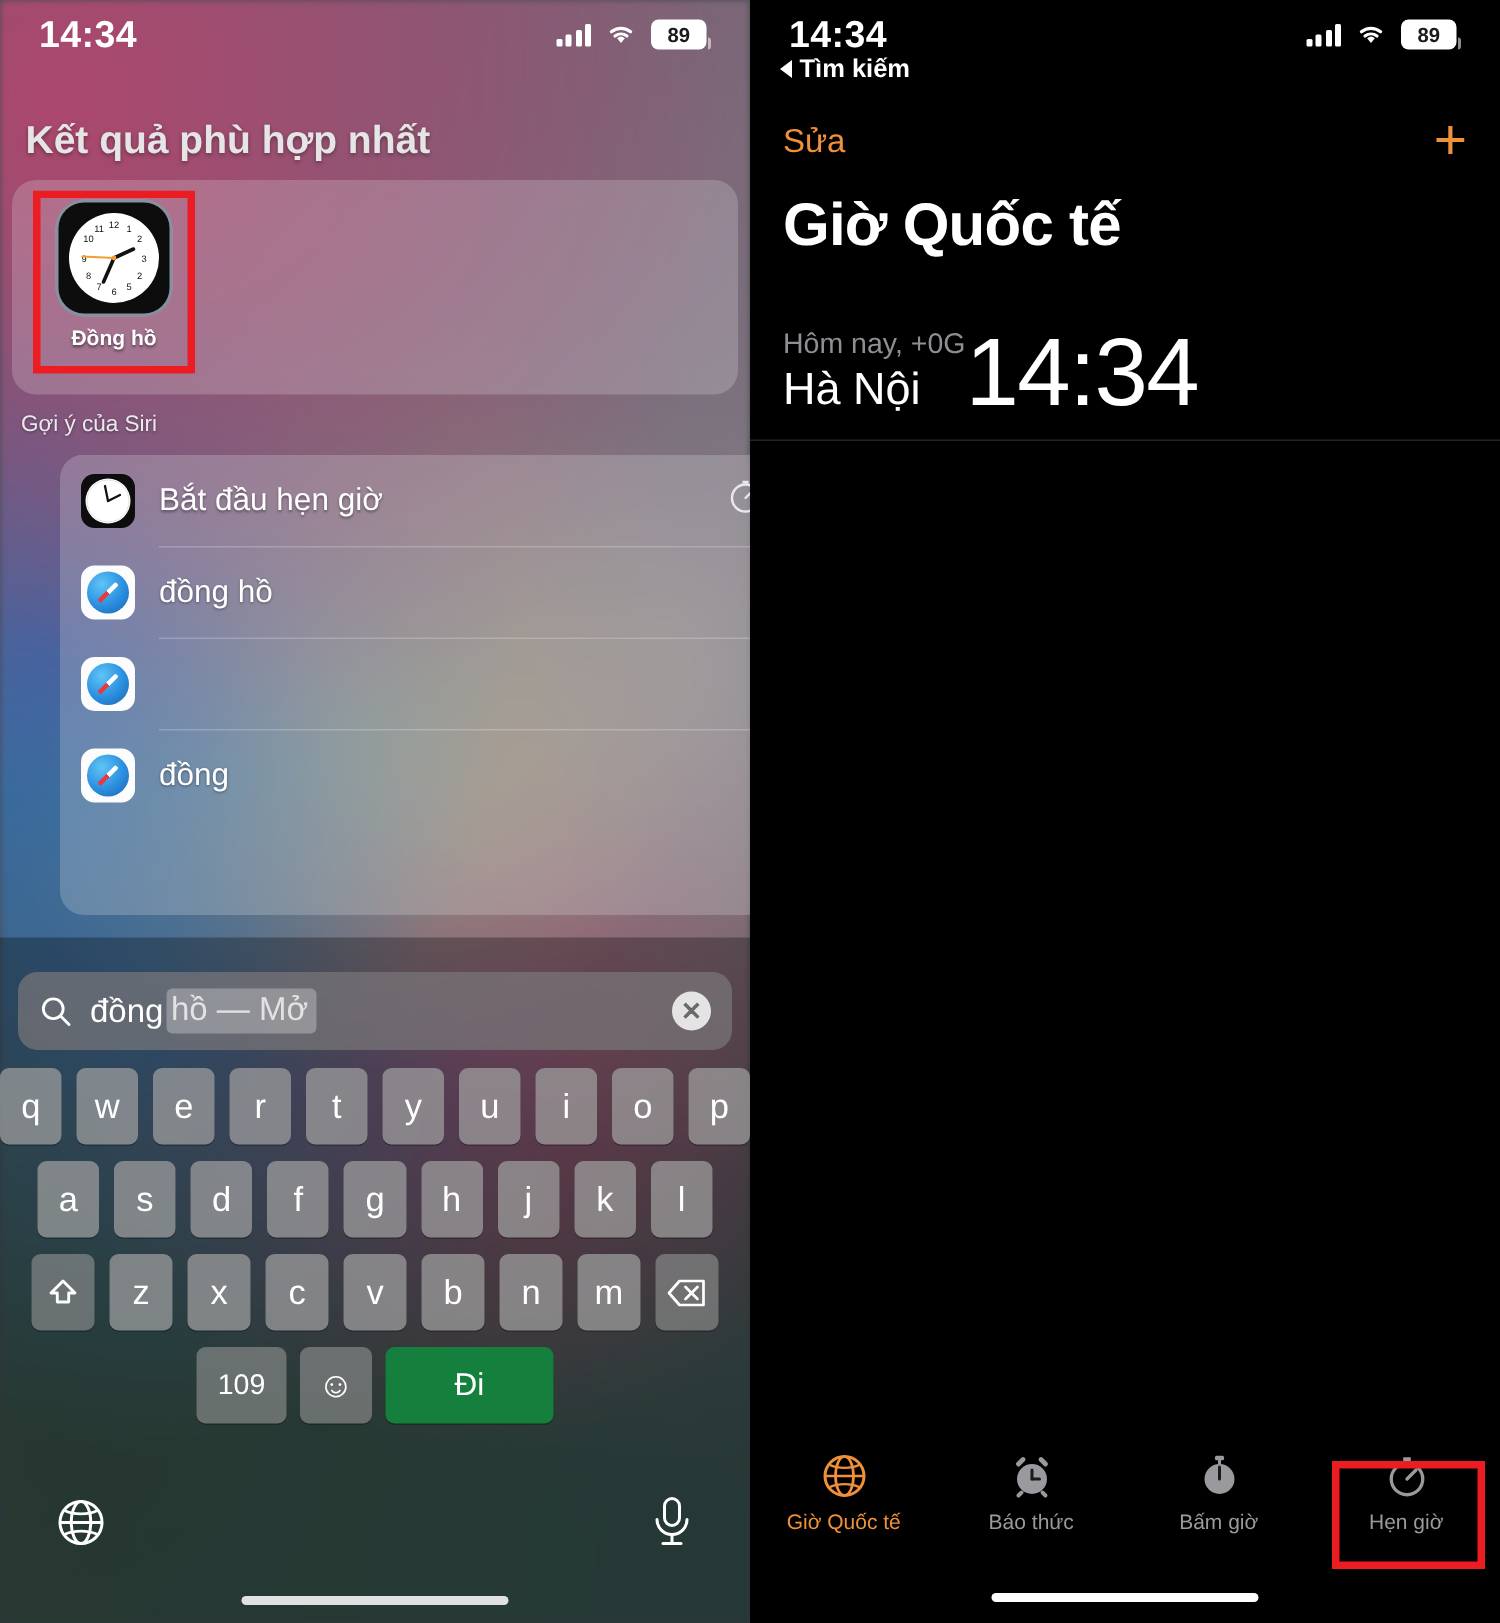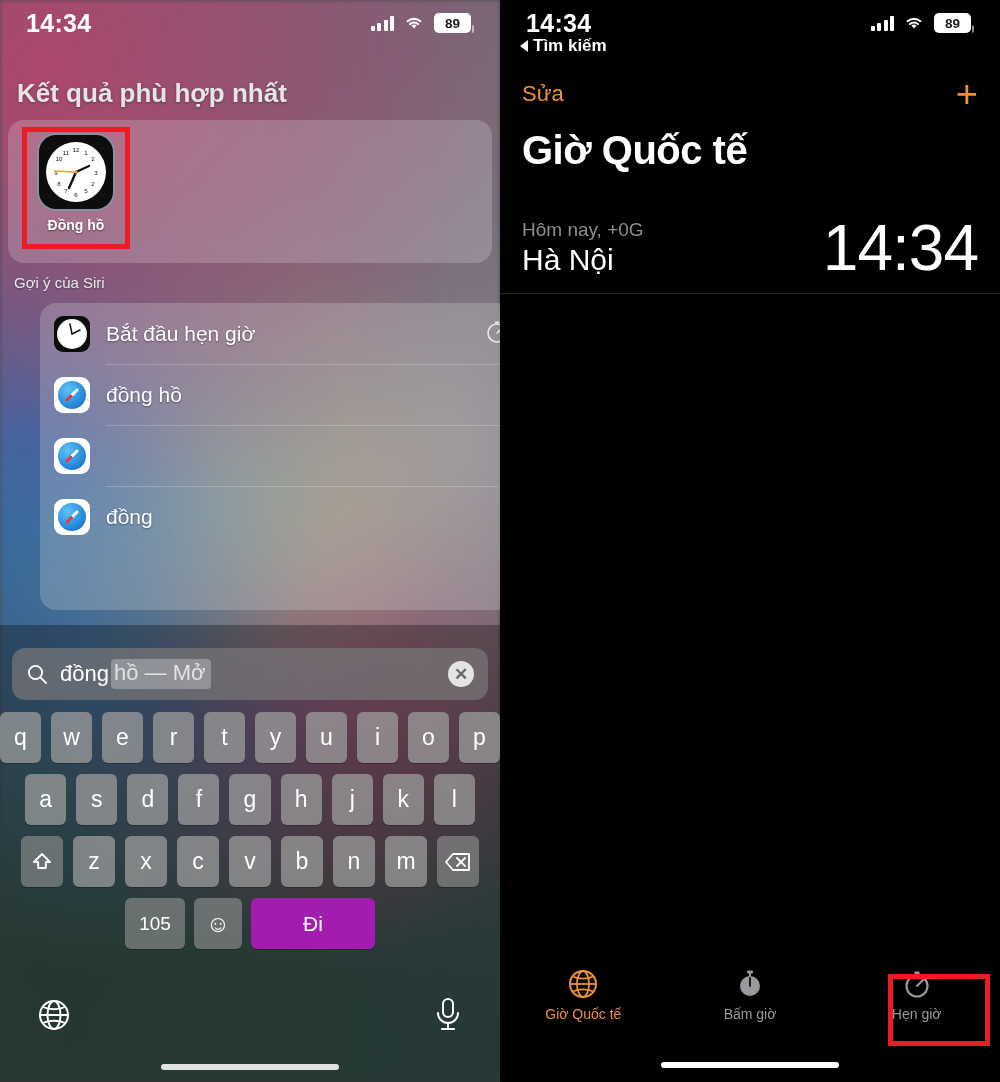--- a/index.html
+++ b/index.html
@@ -100,21 +100,21 @@
   .krow.r2 { padding:0 25px; }
   .key { height:51px; width:42px; border-radius:6px; background:rgba(160,160,160,.72);
          color:#fff; font-size:23px; display:flex; align-items:center; justify-content:center;
          box-shadow:0 1px 0 rgba(0,0,0,.25); }
   .krow.r3 .key { width:42px; }
   .key.wide { width:66px; }
   .krow.r4 { gap:9px; padding:0 6px; }
   .key.num { width:60px; font-size:19px; }
   .key.emoji { width:48px; font-size:24px; }
   .key.space { flex:1; background:rgba(190,190,190,.62); font-size:21px; }
-  .key.go { width:124px; background:#a21caf; font-size:21px; }
+  .key.go { width:112px; background:#15803d; font-size:21px; }
   .key.sym { background:rgba(145,145,145,.62); }
 
   
   .lbottom { position:absolute; left:0; right:0; bottom:0; height:98px; z-index:6; }
   .globe-btn { position:absolute; left:37px; top:14px; }
   .mic-btn { position:absolute; right:37px; top:12px; }
   .home-ind { position:absolute; left:50%; transform:translateX(-50%); bottom:12px;
               width:178px; height:6px; border-radius:3px; background:rgba(240,240,240,.92); }
 
   
@@ -125,21 +125,21 @@
                display:flex; align-items:center; gap:5px; }
   .tri { width:0; height:0; border-top:6px solid transparent; border-bottom:6px solid transparent;
          border-right:8px solid #fff; }
   .navbar { position:absolute; left:0; right:0; top:72px; height:44px;
             display:flex; align-items:center; justify-content:space-between; padding:0 22px; }
   .edit-btn { color:#f0913a; font-size:22px; }
   .plus-btn { color:#f0913a; font-size:38px; line-height:1; font-weight:300; }
   .big-title { position:absolute; left:22px; top:128px; color:#fff; font-size:40px; font-weight:800;
                letter-spacing:-.5px; }
   .clock-row { position:absolute; left:0; right:0; top:202px; height:92px; padding:0 22px;
-               display:flex; align-items:center; justify-content:space-between;
+               display:flex; align-items:center; justify-content:flex-start;
                border-bottom:1px solid #252525; }
   .cr-left { display:flex; flex-direction:column; gap:2px; }
   .cr-sub { color:#8e8e93; font-size:19px; }
   .cr-city { color:#fff; font-size:30px; }
   .cr-time { color:#fff; font-size:64px; font-weight:200; letter-spacing:-1px; }
 
   .tabbar { position:absolute; left:0; right:0; bottom:48px; height:78px; display:flex; }
   .tab { flex:1; display:flex; flex-direction:column; align-items:center; justify-content:center; gap:6px; }
   .tab .tlabel { font-size:14px; }
   .tab.active .tlabel { color:#f0913a; }
@@ -302,21 +302,21 @@
         <div class="key">m</div>
         <div class="key wide sym">
           <svg width="28" height="22" viewBox="0 0 28 22">
               <path d="M9 3h16v16H9L2 11z" fill="none" stroke="#fff" stroke-width="1.8" stroke-linejoin="round"></path>
               <line x1="13" y1="7" x2="21" y2="15" stroke="#fff" stroke-width="1.8" stroke-linecap="round"></line>
               <line x1="21" y1="7" x2="13" y2="15" stroke="#fff" stroke-width="1.8" stroke-linecap="round"></line>
             </svg>
         </div>
       </div>
       <div class="krow r4">
-        <div class="key num sym">105</div>
+        <div class="key num sym">109</div>
         <div class="key emoji sym">☺</div>
         <div class="key go">Đi</div>
       </div>
     </div>
 
     <div class="lbottom">
       <div class="globe-btn">
         <svg width="34" height="34" viewBox="0 0 34 34">
           <circle cx="17" cy="17" r="14" fill="none" stroke="#fff" stroke-width="2"></circle>
           <ellipse cx="17" cy="17" rx="6.5" ry="14" fill="none" stroke="#fff" stroke-width="2"></ellipse>
@@ -386,20 +386,32 @@
           <ellipse cx="16" cy="16" rx="6" ry="13" fill="none" stroke="#f0913a" stroke-width="1.8"></ellipse>
           <line x1="3" y1="16" x2="29" y2="16" stroke="#f0913a" stroke-width="1.8"></line>
           <path d="M6 8.5c5.5 2.8 14.5 2.8 20 0" fill="none" stroke="#f0913a" stroke-width="1.6"></path>
           <path d="M6 23.5c5.5-2.8 14.5-2.8 20 0" fill="none" stroke="#f0913a" stroke-width="1.6"></path>
         </svg>
         <div class="tlabel">Giờ Quốc tế</div>
       </div>
       <div class="tab">
         <svg width="32" height="32" viewBox="0 0 32 32">
           <circle cx="16" cy="18" r="10" fill="#9a9a9e"></circle>
+          <line x1="16" y1="18" x2="16" y2="12" stroke="#1a1a1a" stroke-width="2" stroke-linecap="round"></line>
+          <line x1="16" y1="18" x2="21" y2="18" stroke="#1a1a1a" stroke-width="2" stroke-linecap="round"></line>
+          <path d="M7 8l3-3" stroke="#9a9a9e" stroke-width="3.2" stroke-linecap="round"></path>
+          <path d="M25 8l-3-3" stroke="#9a9a9e" stroke-width="3.2" stroke-linecap="round"></path>
+          <path d="M9 27l-2 2" stroke="#9a9a9e" stroke-width="2.6" stroke-linecap="round"></path>
+          <path d="M23 27l2 2" stroke="#9a9a9e" stroke-width="2.6" stroke-linecap="round"></path>
+        </svg>
+        <div class="tlabel">Báo thức</div>
+      </div>
+      <div class="tab">
+        <svg width="32" height="32" viewBox="0 0 32 32">
+          <circle cx="16" cy="18" r="10" fill="#9a9a9e"></circle>
           <line x1="16" y1="18" x2="16" y2="10" stroke="#1a1a1a" stroke-width="2" stroke-linecap="round"></line>
           <rect x="13" y="2.5" width="6" height="3" rx="1" fill="#9a9a9e"></rect>
           <rect x="15" y="5" width="2" height="3" fill="#9a9a9e"></rect>
         </svg>
         <div class="tlabel">Bấm giờ</div>
       </div>
       <div class="tab">
         <svg width="32" height="32" viewBox="0 0 32 32">
           <circle cx="16" cy="18" r="10.5" fill="none" stroke="#9a9a9e" stroke-width="2.2"></circle>
           <line x1="16" y1="18" x2="22" y2="12" stroke="#9a9a9e" stroke-width="2.2" stroke-linecap="round"></line>

